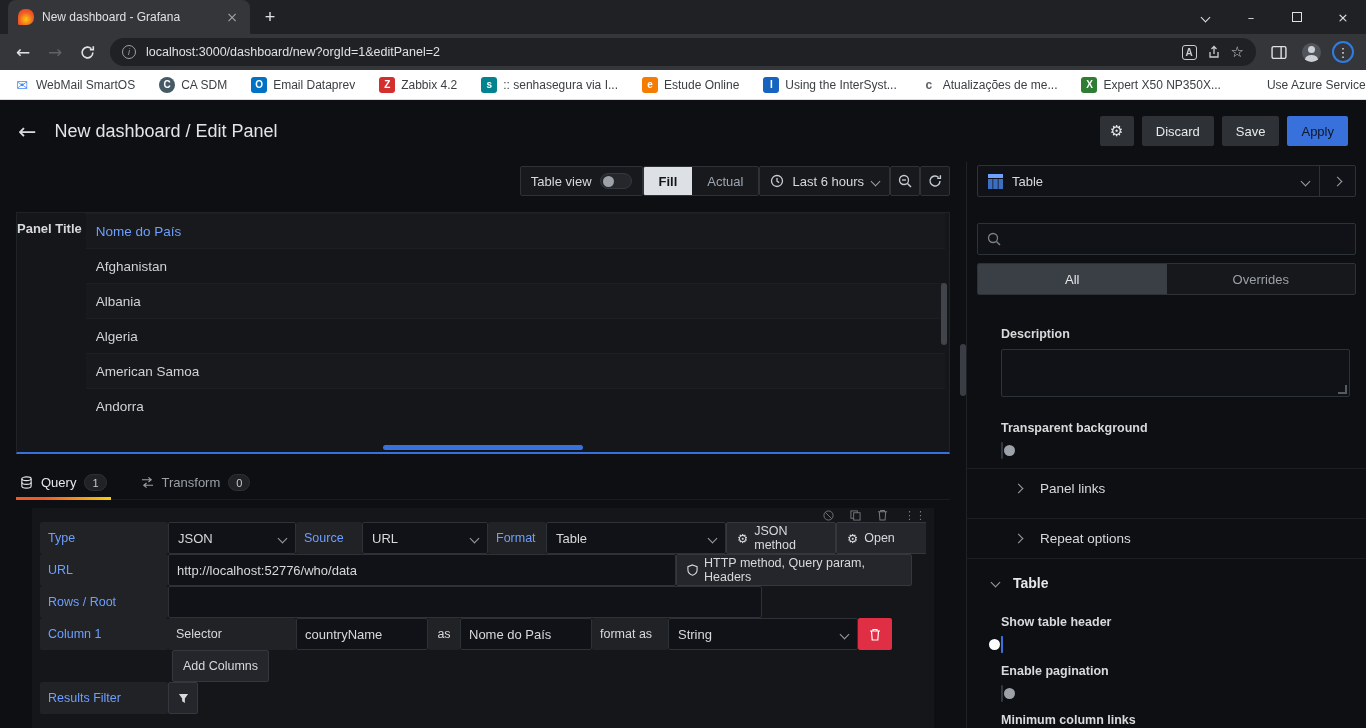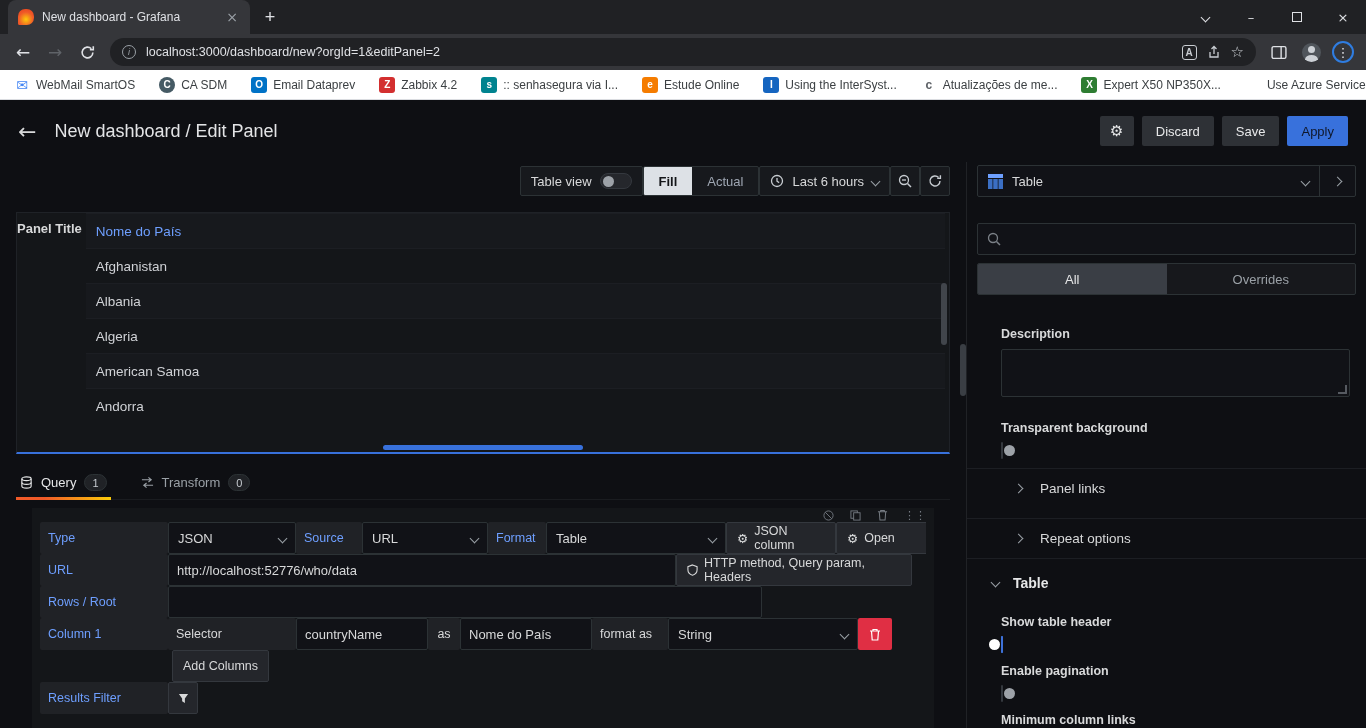--- a/index.html
+++ b/index.html
@@ -393,21 +393,21 @@
               <span>URL</span>
               <span class="chev"></span>
             </span>
           <span class="qlabel" style="width:58px">Format</span>
           <span class="qselect" style="width:180px">
               <span>Table</span>
               <span class="chev"></span>
             </span>
           <span class="qbtn" style="width:110px">
               <span class="glyph">⚙</span>
-              <span>JSON column</span>
+              <span>JSON method</span>
             </span>
           <span class="qbtn" style="width:120px">
               <span class="glyph">⚙</span>
               <span>Open</span>
             </span>
         </div>
 
         <div class="qrow">
           <span class="qlabel" style="width:128px">URL</span>
           <input class="qinput" style="width: 508px;" value="http://localhost:52776/who/data">

